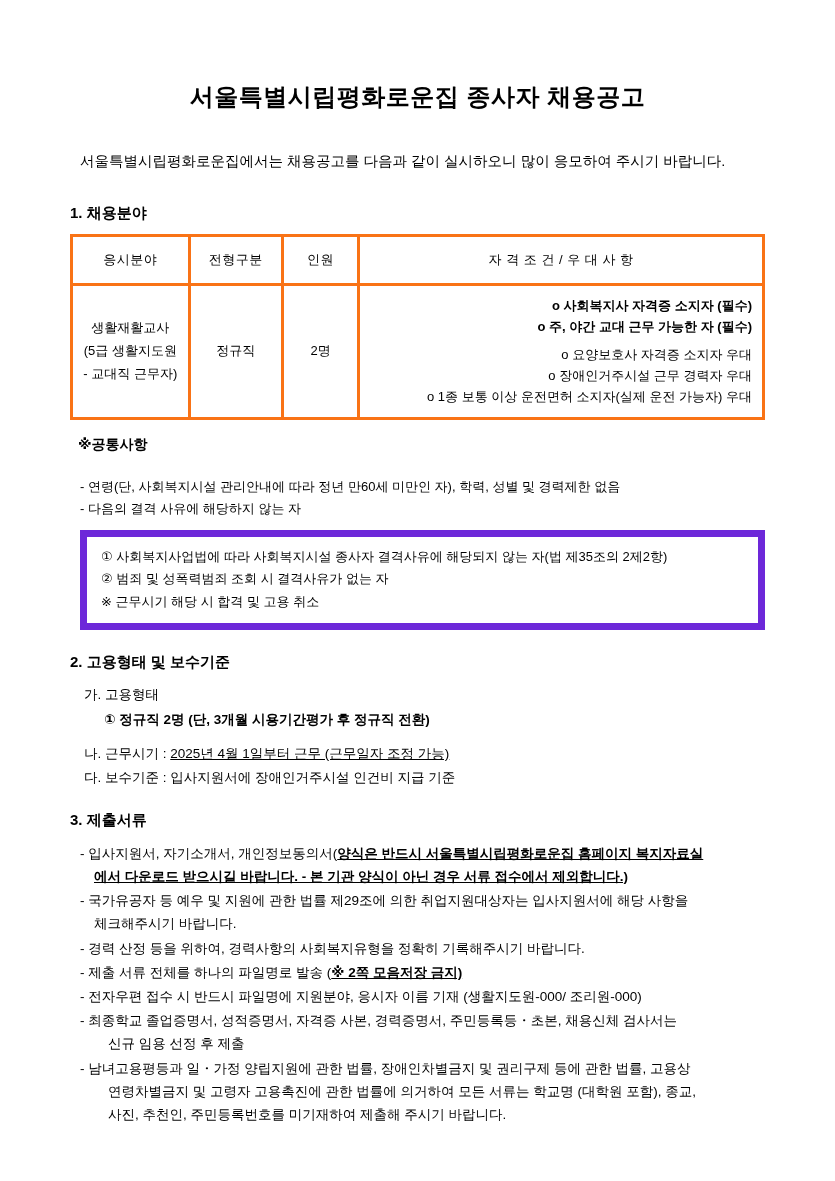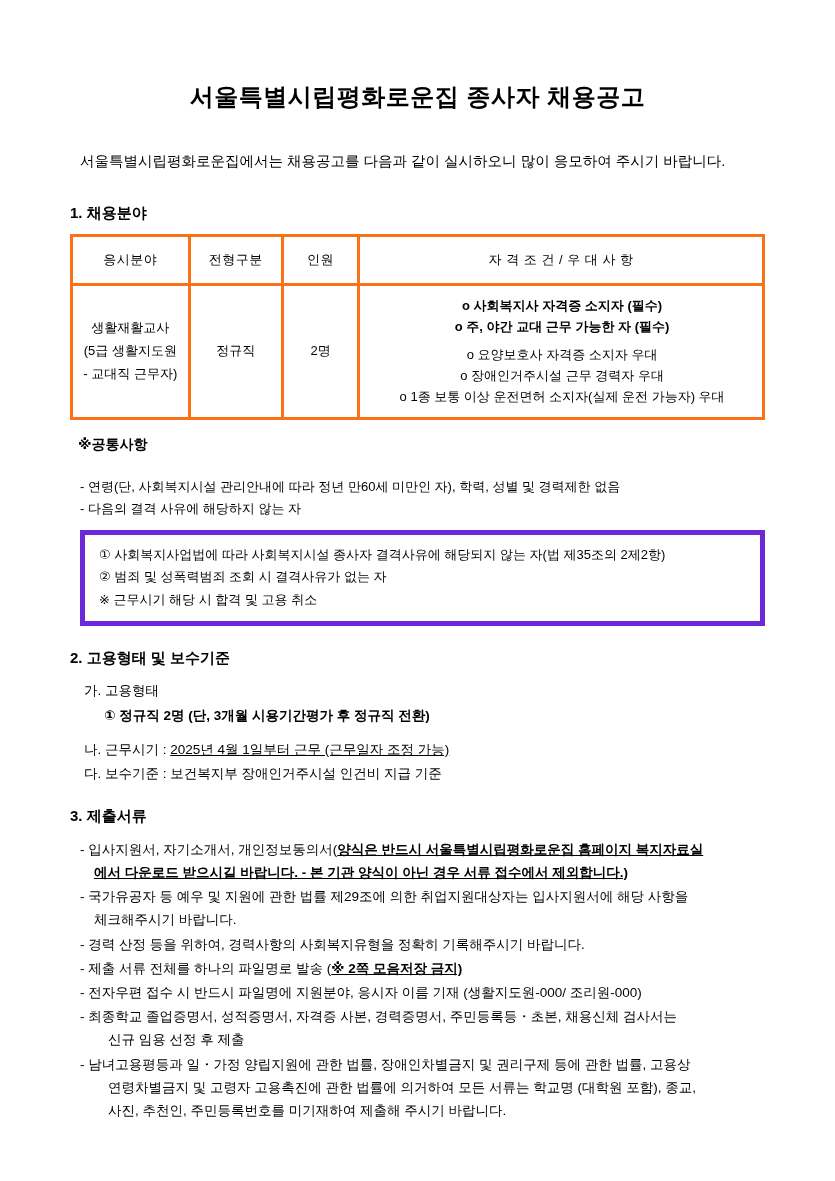--- a/index.html
+++ b/index.html
@@ -62,21 +62,21 @@
     height: 34px;
     letter-spacing: 0.5px;
   }
   table.recruit td.c-field,
   table.recruit td.c-type,
   table.recruit td.c-count {
     text-align: center;
     line-height: 1.75;
   }
   table.recruit td.c-qual {
-    text-align: center;
+    text-align: right;
     padding: 9px 10px 10px 12px;
     line-height: 1.62;
   }
   table.recruit td.c-qual .b {
     font-weight: bold;
   }
   table.recruit td.c-qual .gap {
     display: block;
     height: 7px;
   }
@@ -90,21 +90,21 @@
     padding: 0;
     list-style: none;
   }
   .dash-list li {
     font-size: 13px;
     line-height: 1.7;
     padding-left: 20px;
     text-indent: -10px;
   }
   .box {
-    border: 5px solid #6d28d9;
+    border: 7px solid #6d28d9;
     padding: 9px 14px 10px 14px;
     margin: 8px 0 20px 10px;
   }
   .box p {
     margin: 0;
     font-size: 13px;
     line-height: 1.72;
   }
   .sub-list {
     margin: 0 0 4px 0;
@@ -211,21 +211,21 @@
     <span>고용형태 및 보수기준</span>
   </div>
   <ul class="sub-list">
     <li class="lv1">가. 고용형태</li>
     <li class="lv2">① 정규직 2명 (단, 3개월 시용기간평가 후 정규직 전환)</li>
     <li class="spacer-10"></li>
     <li class="lv1">
       <span>나. 근무시기 : </span><span class="u">2025년 4월 1일부터 근무 (근무일자 조정 가능)</span>
     </li>
     <li class="lv1">
-      <span>다. 보수기준 : </span><span>보건복지부 장애인거주시설 인건비 지급 기준</span>
+      <span>다. 보수기준 : </span><span>입사지원서에 장애인거주시설 인건비 지급 기준</span>
     </li>
   </ul>
 
   <div class="section-head mt18">
     <span class="num">3.</span>
     <span>제출서류</span>
   </div>
 
   <ul class="docs-list">
     <li>

